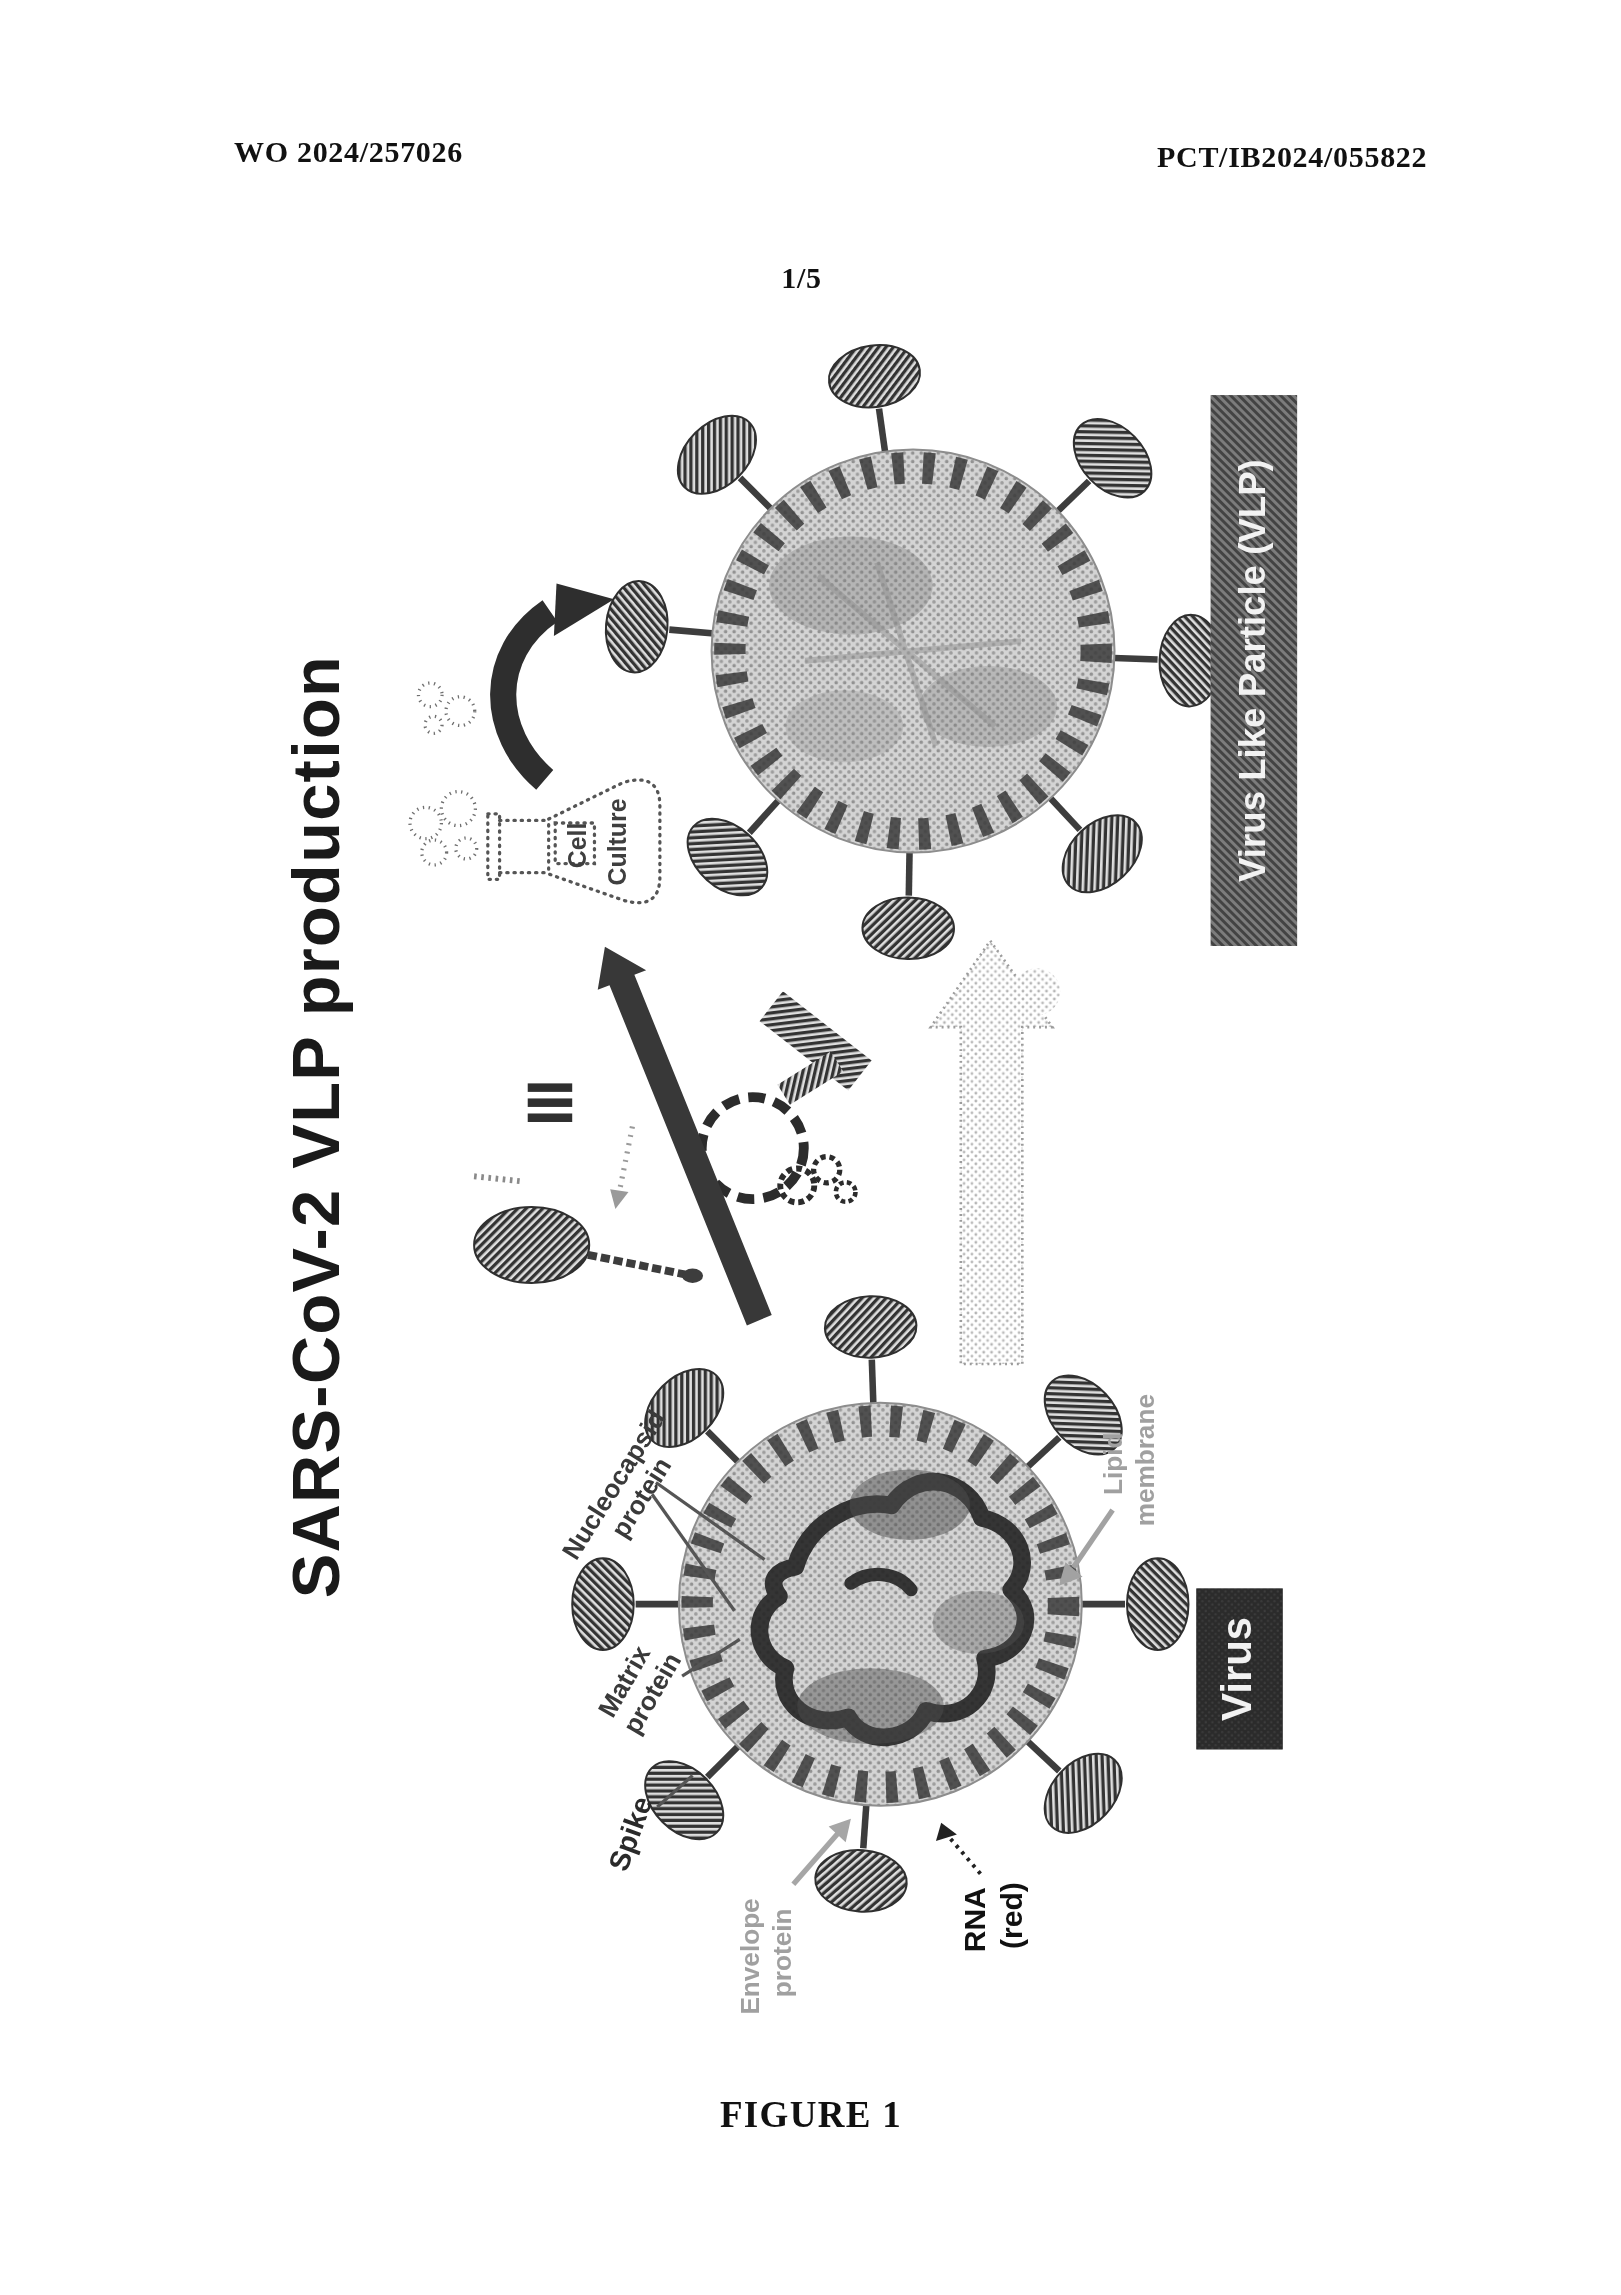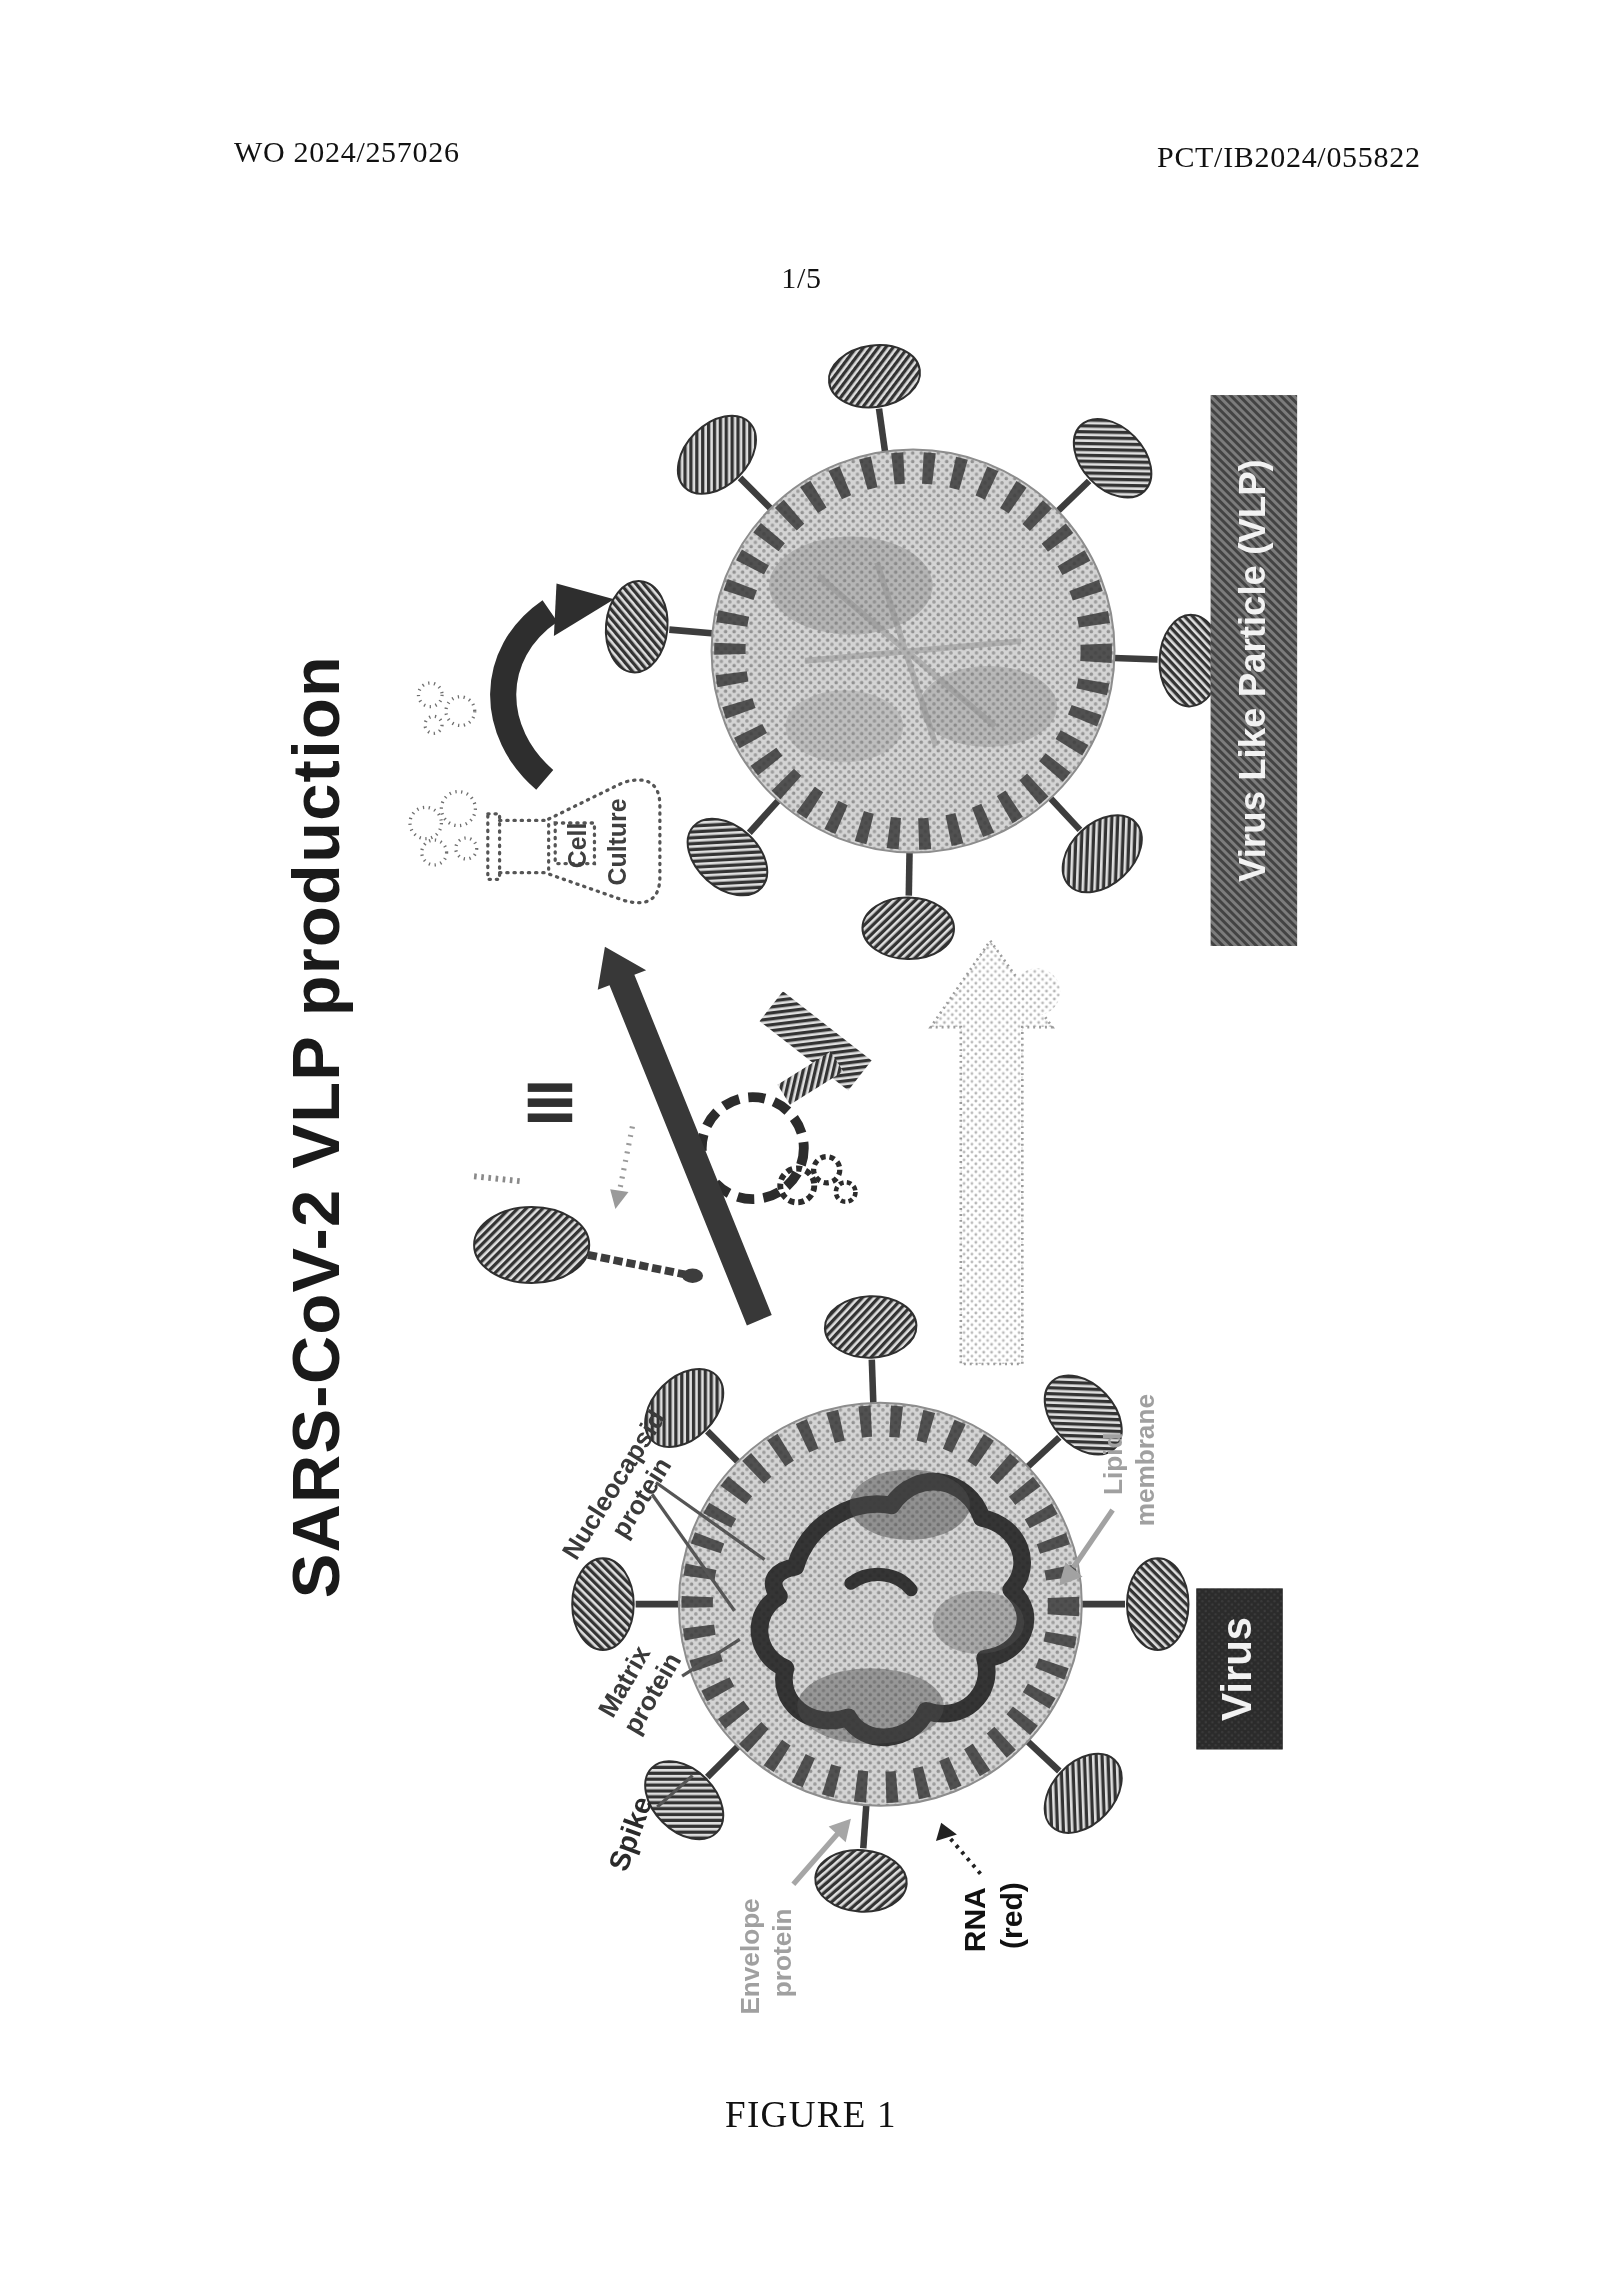--- a/index.html
+++ b/index.html
@@ -6,31 +6,31 @@
   .page{
     position:relative;
     width:1622px;height:2295px;
     background:#ffffff;
     overflow:hidden;
     font-family:"Liberation Serif", serif;
     color:#111;
   }
   .hdr{
     position:absolute;
-    font-weight:normal;
+    font-weight:bold;
     font-size:30px;
     letter-spacing:0.7px;
     white-space:nowrap;
   }
   #hdr-left{left:234px;top:135px;}
   #hdr-right{left:1157px;top:140px;text-align:center;}
   #page-num{left:736px;top:237px;width:131px;text-align:center;margin-top:24px;}
   #fig-caption{
     position:absolute;left:667px;top:2093px;width:288px;
-    text-align:center;font-weight:normal;font-size:37px;letter-spacing:1.3px;
+    text-align:center;font-weight:bold;font-size:37px;letter-spacing:1.3px;
   }
   svg{position:absolute;left:0;top:0;}
   svg text{font-family:"Liberation Sans", sans-serif;font-weight:700;}
 </style>
 </head>
 <body>
 
 <div class="page">
 
   <svg width="1622" height="2295" viewBox="0 0 2478 3508">

